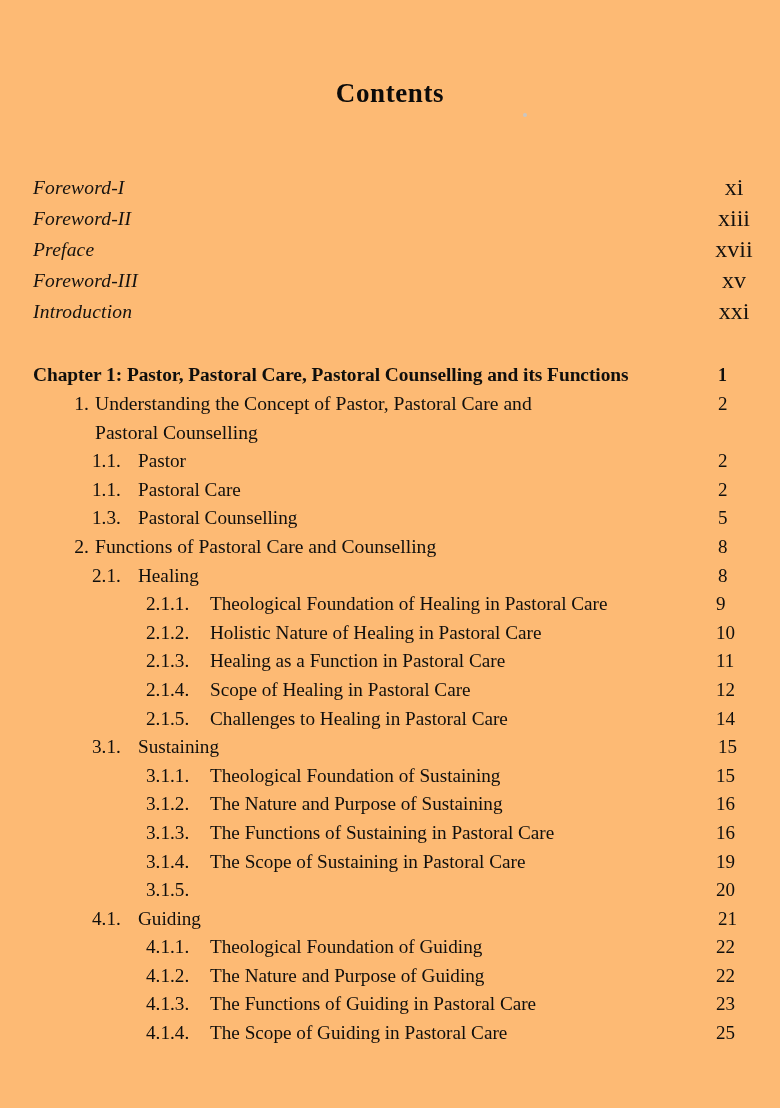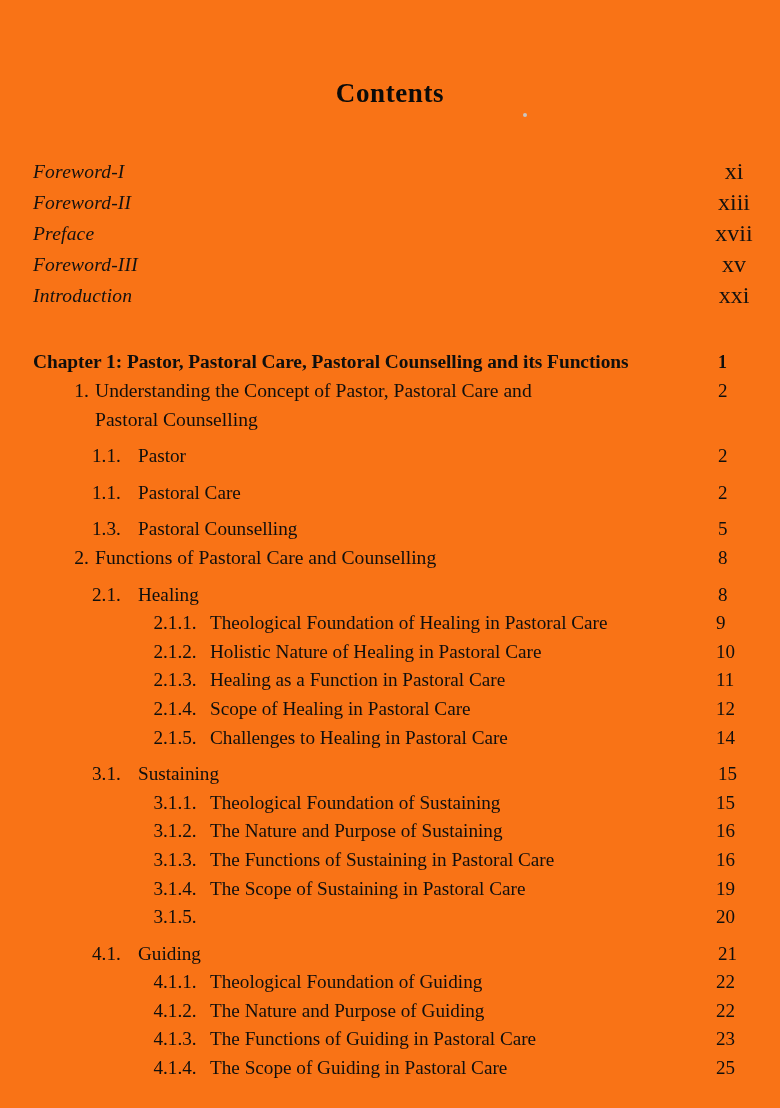--- a/index.html
+++ b/index.html
@@ -14,40 +14,40 @@
     position: relative;
     overflow: hidden;
     font-family: "Liberation Serif", "DejaVu Serif", serif;
     color: #100f0d;
     -webkit-font-smoothing: antialiased;
   }
 
   .page {
     position: absolute;
     inset: 0;
-    background: #f97316;
+    background: #fdba74;
   }
 
   
   .toc-title {
     position: absolute;
     top: 78px;
     left: 0;
     width: 780px;
     text-align: center;
     font-size: 27px;
     font-weight: bold;
     letter-spacing: 0.6px;
     color: #0c0b0a;
   }
 
   
   .frontmatter {
     position: absolute;
-    top: 156px;
+    top: 172px;
     left: 33px;
     width: 714px;
   }
   .fm-row {
     position: relative;
     height: 31px;
     line-height: 31px;
   }
   .fm-label {
     font-style: italic;
@@ -62,21 +62,21 @@
     width: 60px;
     text-align: center;
     font-size: 24px;
     font-style: normal;
     color: #15120f;
   }
 
   
   .body-block {
     position: absolute;
-    top: 347px;
+    top: 360px;
     left: 0;
     width: 780px;
   }
 
   .entry {
     position: relative;
     min-height: 28.6px;
   }
   .entry .num {
     position: absolute;
@@ -125,33 +125,32 @@
     line-height: 28.6px;
     font-size: 19.6px;
   }
   .lvl1-cont .text { left: 95px; }
 
   
   .lvl2 {
     height: 28.6px;
     line-height: 28.6px;
     font-size: 19.2px;
-    margin-top: 8px;
   }
   .lvl2 .num  { left: 92px; width: 40px; text-align: left; }
   .lvl2 .text { left: 138px; }
   .lvl2 .pg   { left: 718px; font-size: 19px; }
 
   
   .lvl3 {
     height: 28.6px;
     line-height: 28.6px;
     font-size: 19.2px;
   }
-  .lvl3 .num  { left: 146px; width: 58px; text-align: center; }
+  .lvl3 .num  { left: 146px; width: 58px; text-align: left; }
   .lvl3 .text { left: 210px; text-align: right; }
   .lvl3 .pg   { left: 716px; font-size: 19px; }
 
   
   .speck {
     position: absolute;
     top: 113px;
     left: 523px;
     width: 4px;
     height: 4px;

